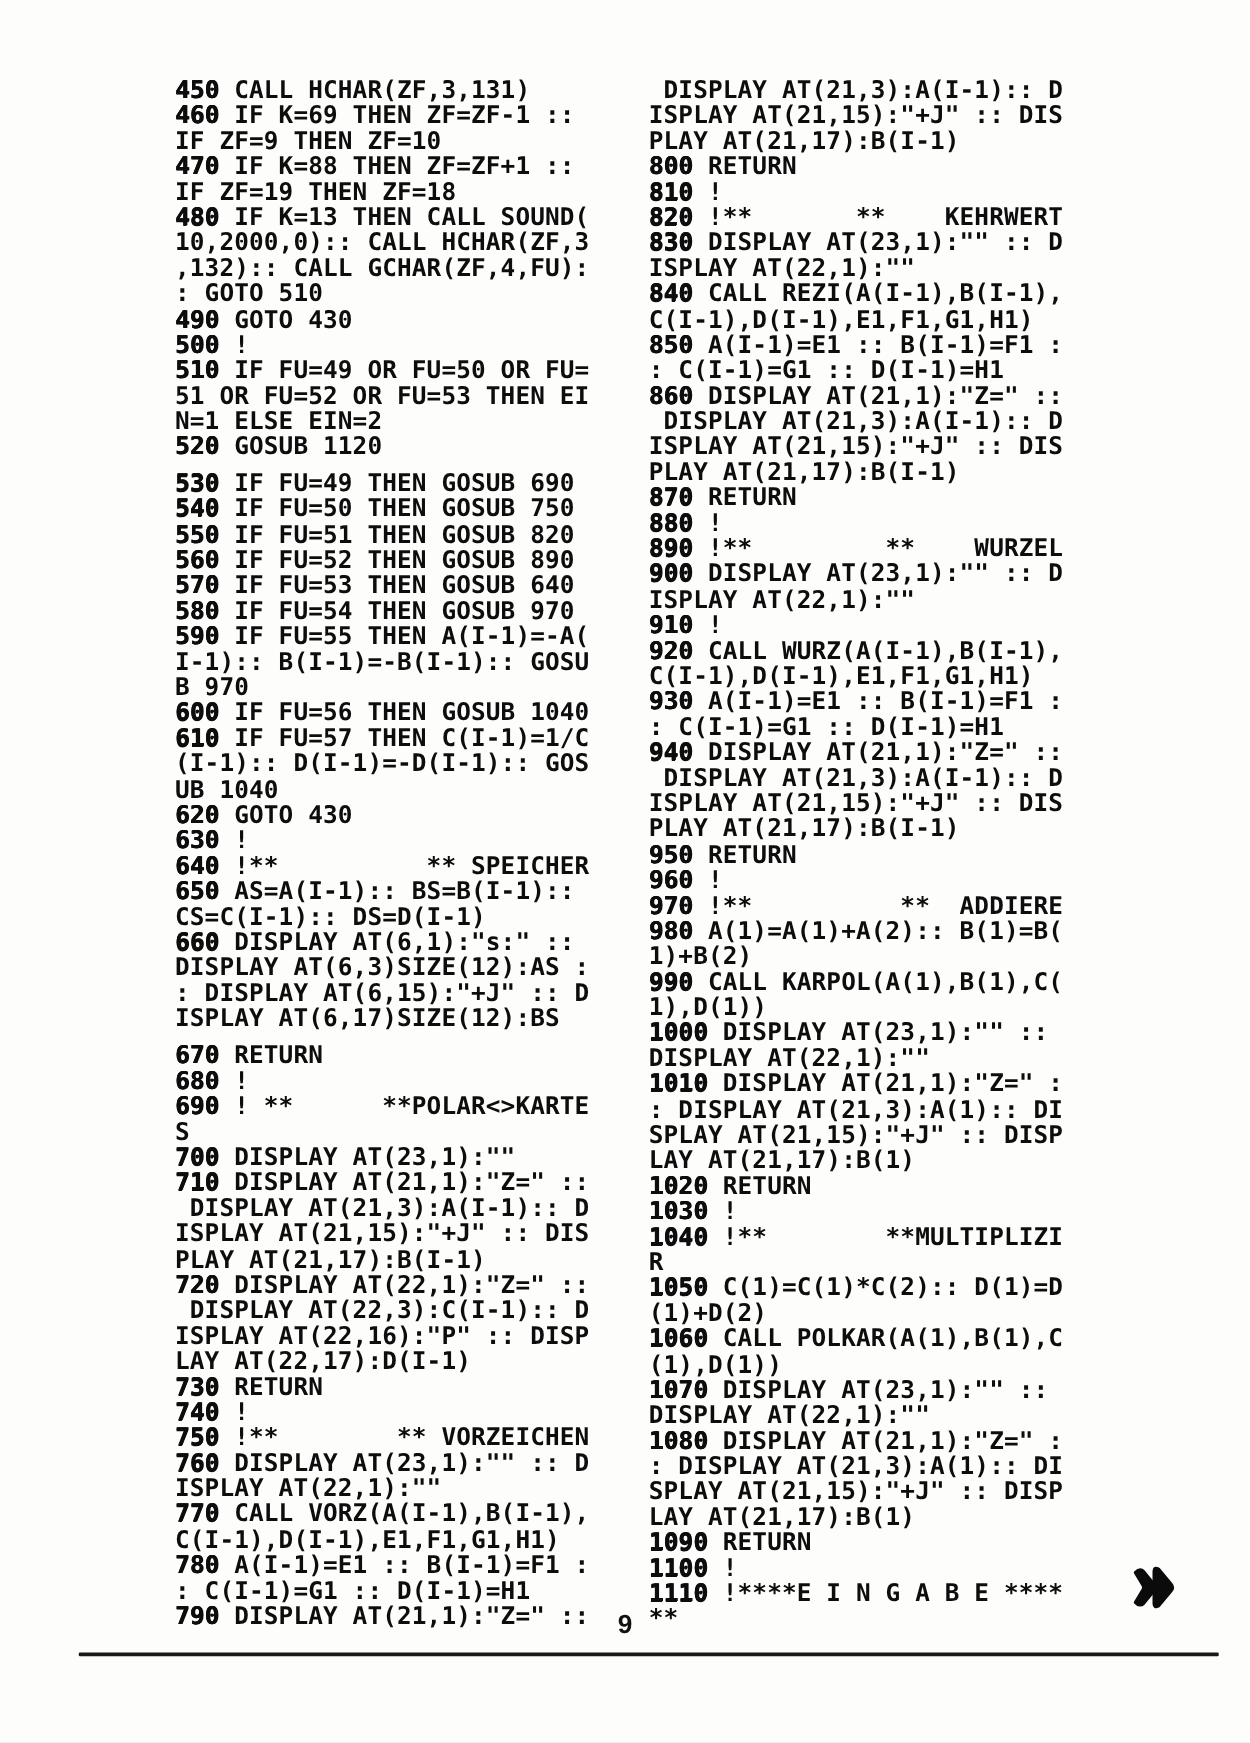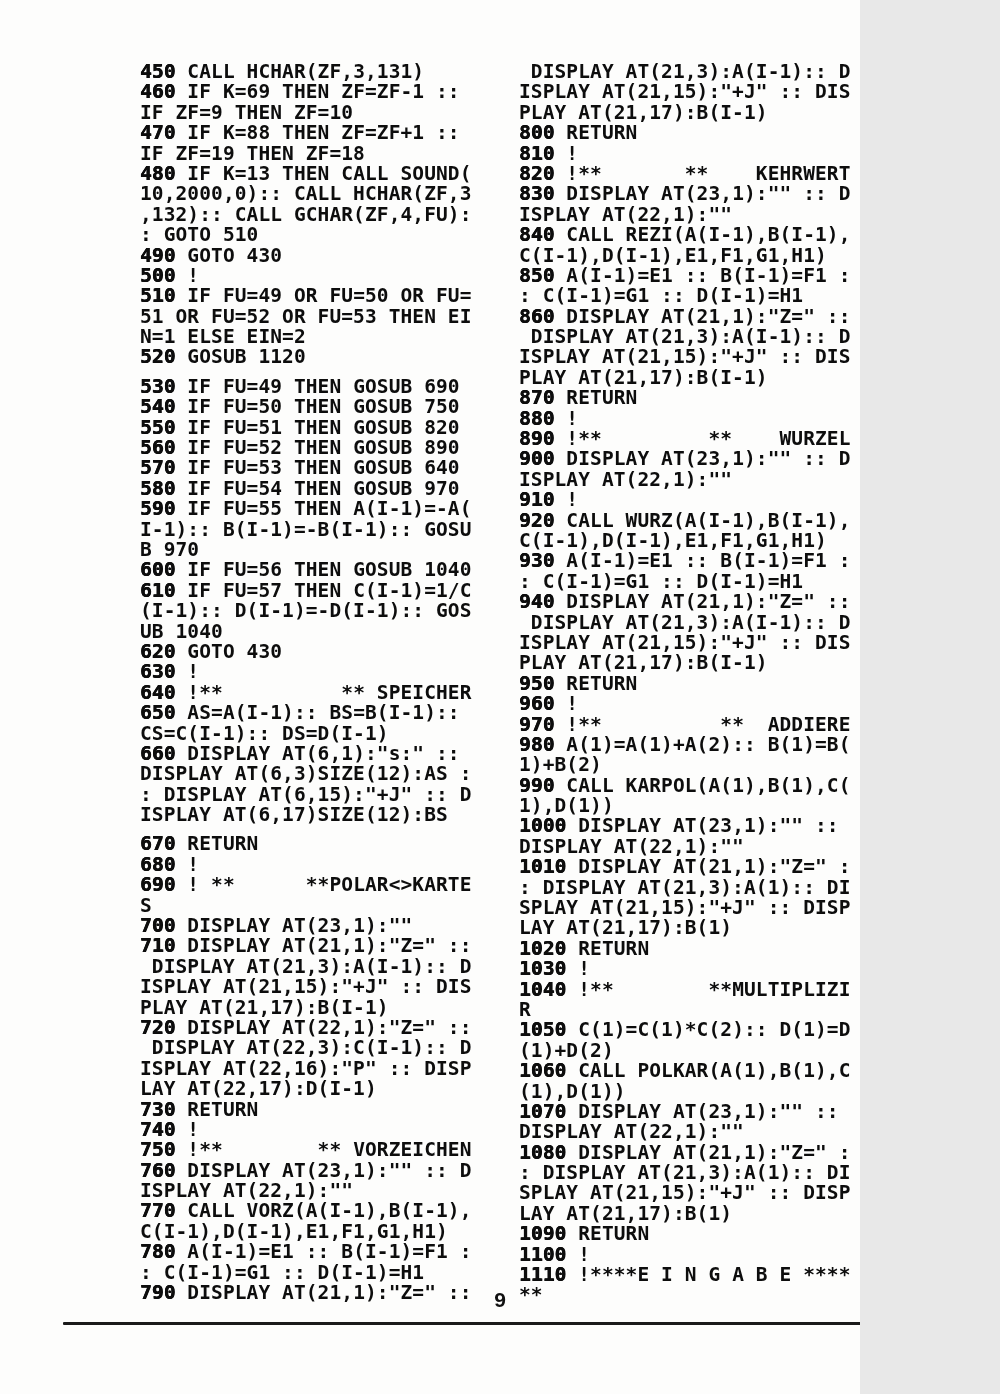--- a/index.html
+++ b/index.html
@@ -2,21 +2,21 @@
 <html><head>
 <meta charset="utf-8">
 <style>
   html, body {
     margin: 0;
     padding: 0;
     background: #e8e8e8;
   }
   .page {
     position: relative;
-    width: 860px;
+    width: 1000px;
     height: 1394px;
     background: #fdfdfc;
     overflow: hidden;
     font-family: "DejaVu Sans Mono", monospace;
     color: #0d0d0d;
   }
   .code-col {
     position: absolute;
     top: 62px;
     font-size: 19.5px;

